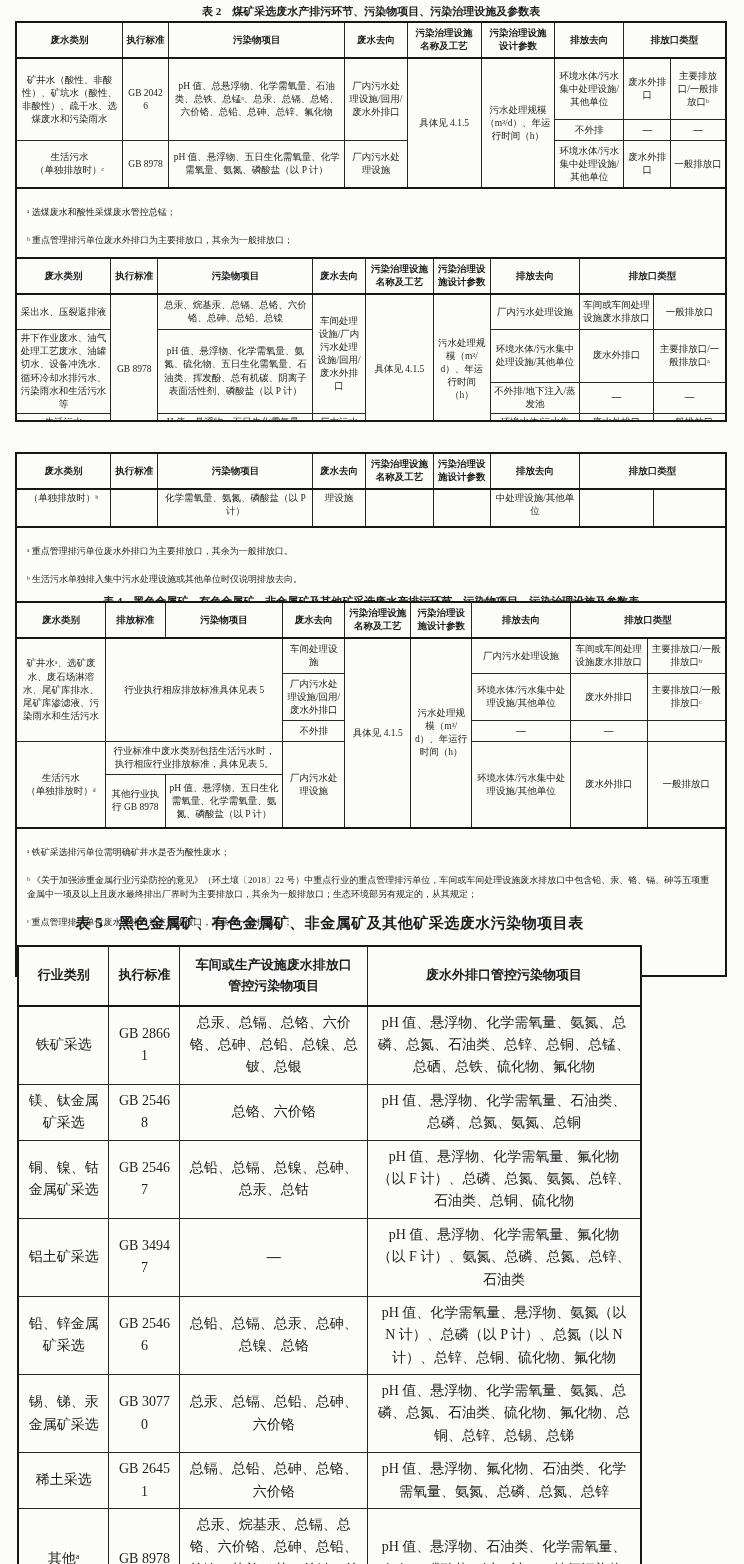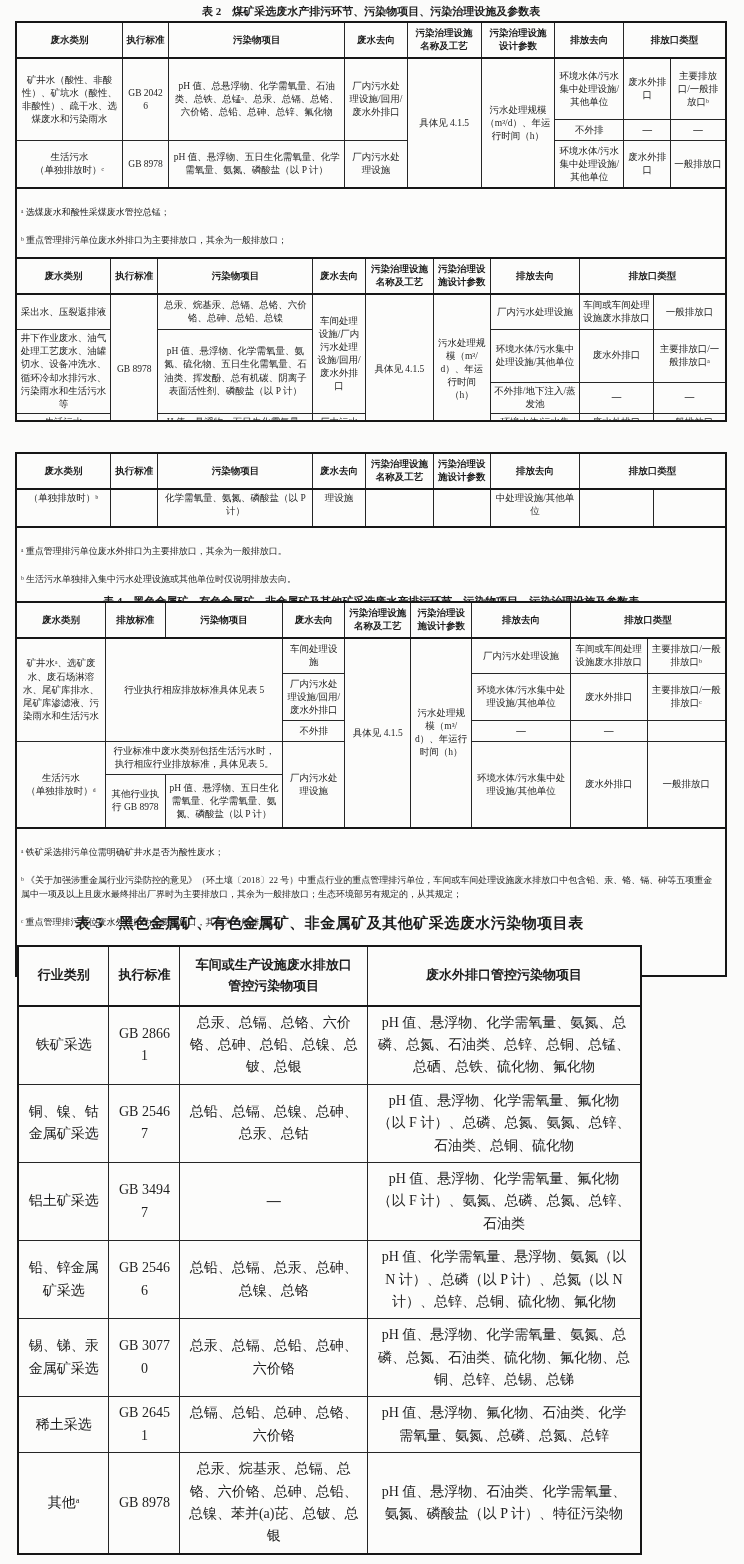--- a/index.html
+++ b/index.html
@@ -10,21 +10,21 @@
        line-height:1.2;white-space:pre-line;}
   .ttl-big{font-size:15px;letter-spacing:.5px;}
   table{border-collapse:collapse;table-layout:fixed;position:absolute;background:#fcfcfb;}
   .tbl{border:2px solid #161616;}
   .tbl th,.tbl td{border:1px solid #262626;vertical-align:middle;
        font-size:9.5px;line-height:1.38;padding:2px 3px;text-align:center;
        white-space:pre-line;word-break:break-all;overflow:hidden;}
   .tbl thead th{border-bottom:2px solid #161616;font-weight:bold;padding:4px 2px;}
   .l{text-align:left;}
   .fnrow td{border-top:2px solid #161616;text-align:left;font-size:9px;
-       padding:3px 4px;line-height:1.55;}
+       padding:3px 10px;line-height:1.55;}
   .fn-line{margin:0;}
   .clipwrap{position:absolute;overflow:hidden;border-bottom:2px solid #161616;}
   .clipwrap table{position:static;width:100%;}
   .t5 th,.t5 td{font-size:14px;line-height:1.6;padding:5px 8px;}
   .t5 thead th{font-size:13px;padding:8px 4px;}
   .dash{font-weight:bold;}
   .toprow td{vertical-align:top;}
 </style>
 </head>
 <body>
@@ -300,20 +300,26 @@
       </tr>
     </thead>
     <tbody>
       <tr>
         <td>铁矿采选</td>
         <td>GB 28661</td>
         <td class="l">总汞、总镉、总铬、六价铬、总砷、总铅、总镍、总铍、总银</td>
         <td class="l">pH 值、悬浮物、化学需氧量、氨氮、总磷、总氮、石油类、总锌、总铜、总锰、总硒、总铁、硫化物、氟化物</td>
       </tr>
       <tr>
+        <td>镁、钛金属矿采选</td>
+        <td>GB 25468</td>
+        <td>总铬、六价铬</td>
+        <td class="l">pH 值、悬浮物、化学需氧量、石油类、总磷、总氮、氨氮、总铜</td>
+      </tr>
+      <tr>
         <td>铜、镍、钴金属矿采选</td>
         <td>GB 25467</td>
         <td class="l">总铅、总镉、总镍、总砷、总汞、总钴</td>
         <td class="l">pH 值、悬浮物、化学需氧量、氟化物（以 F 计）、总磷、总氮、氨氮、总锌、石油类、总铜、硫化物</td>
       </tr>
       <tr>
         <td>铝土矿采选</td>
         <td>GB 34947</td>
         <td class="dash">—</td>
         <td class="l">pH 值、悬浮物、化学需氧量、氟化物（以 F 计）、氨氮、总磷、总氮、总锌、石油类</td>

